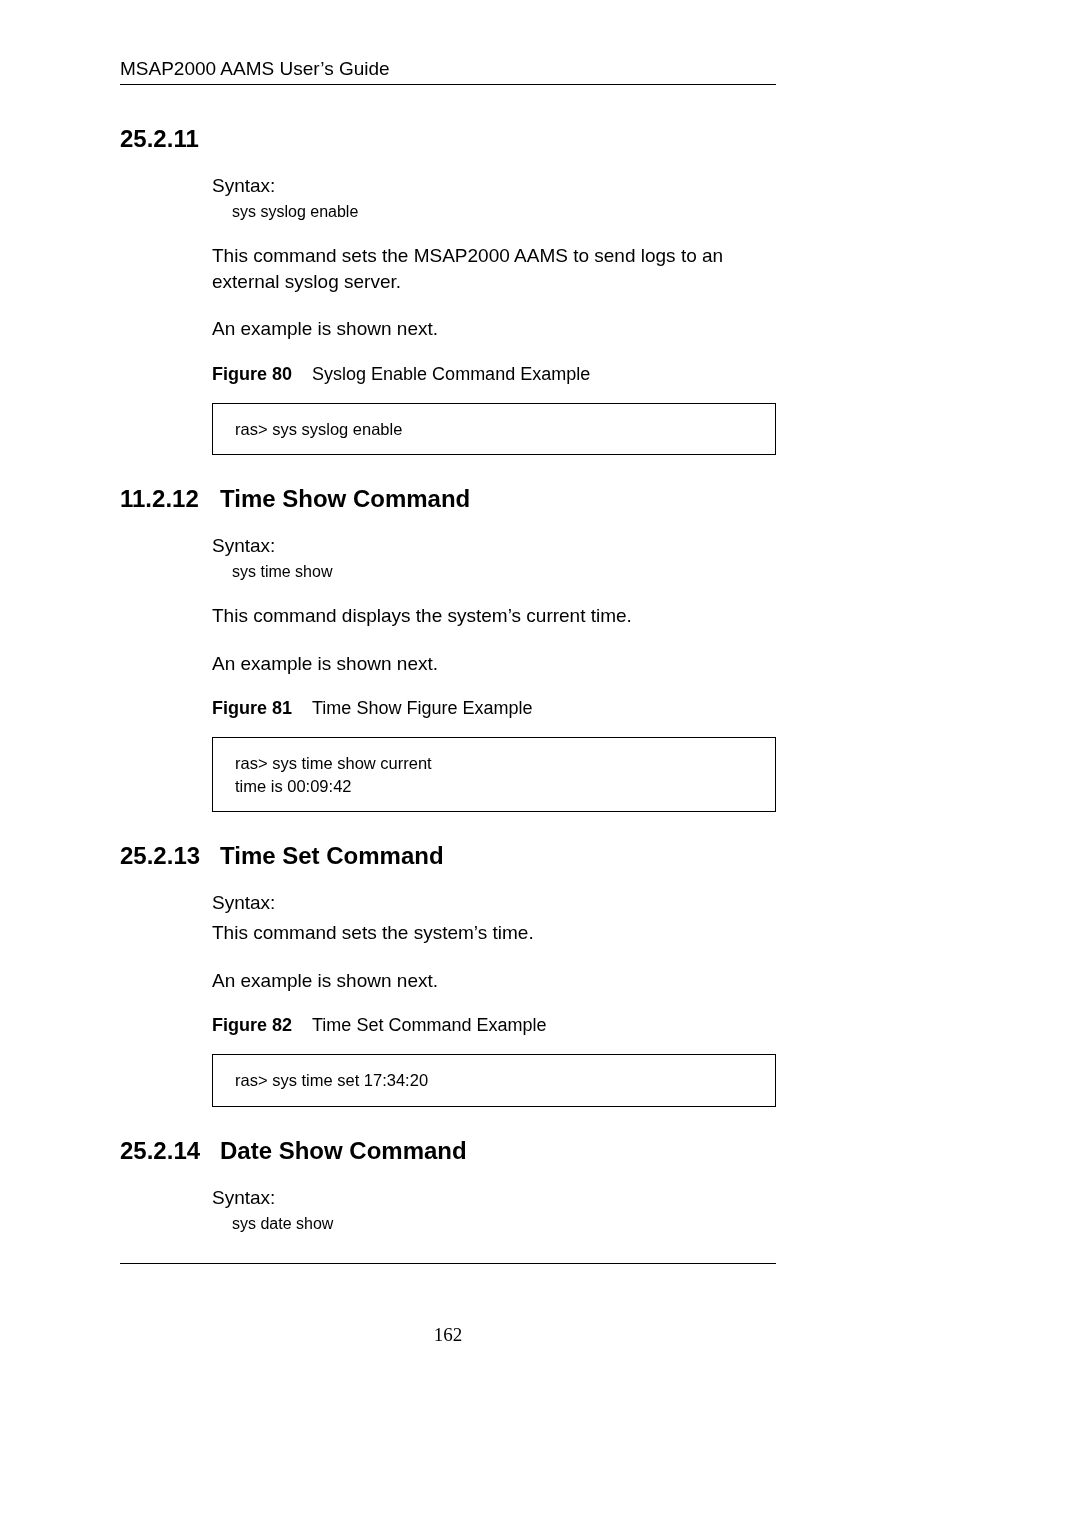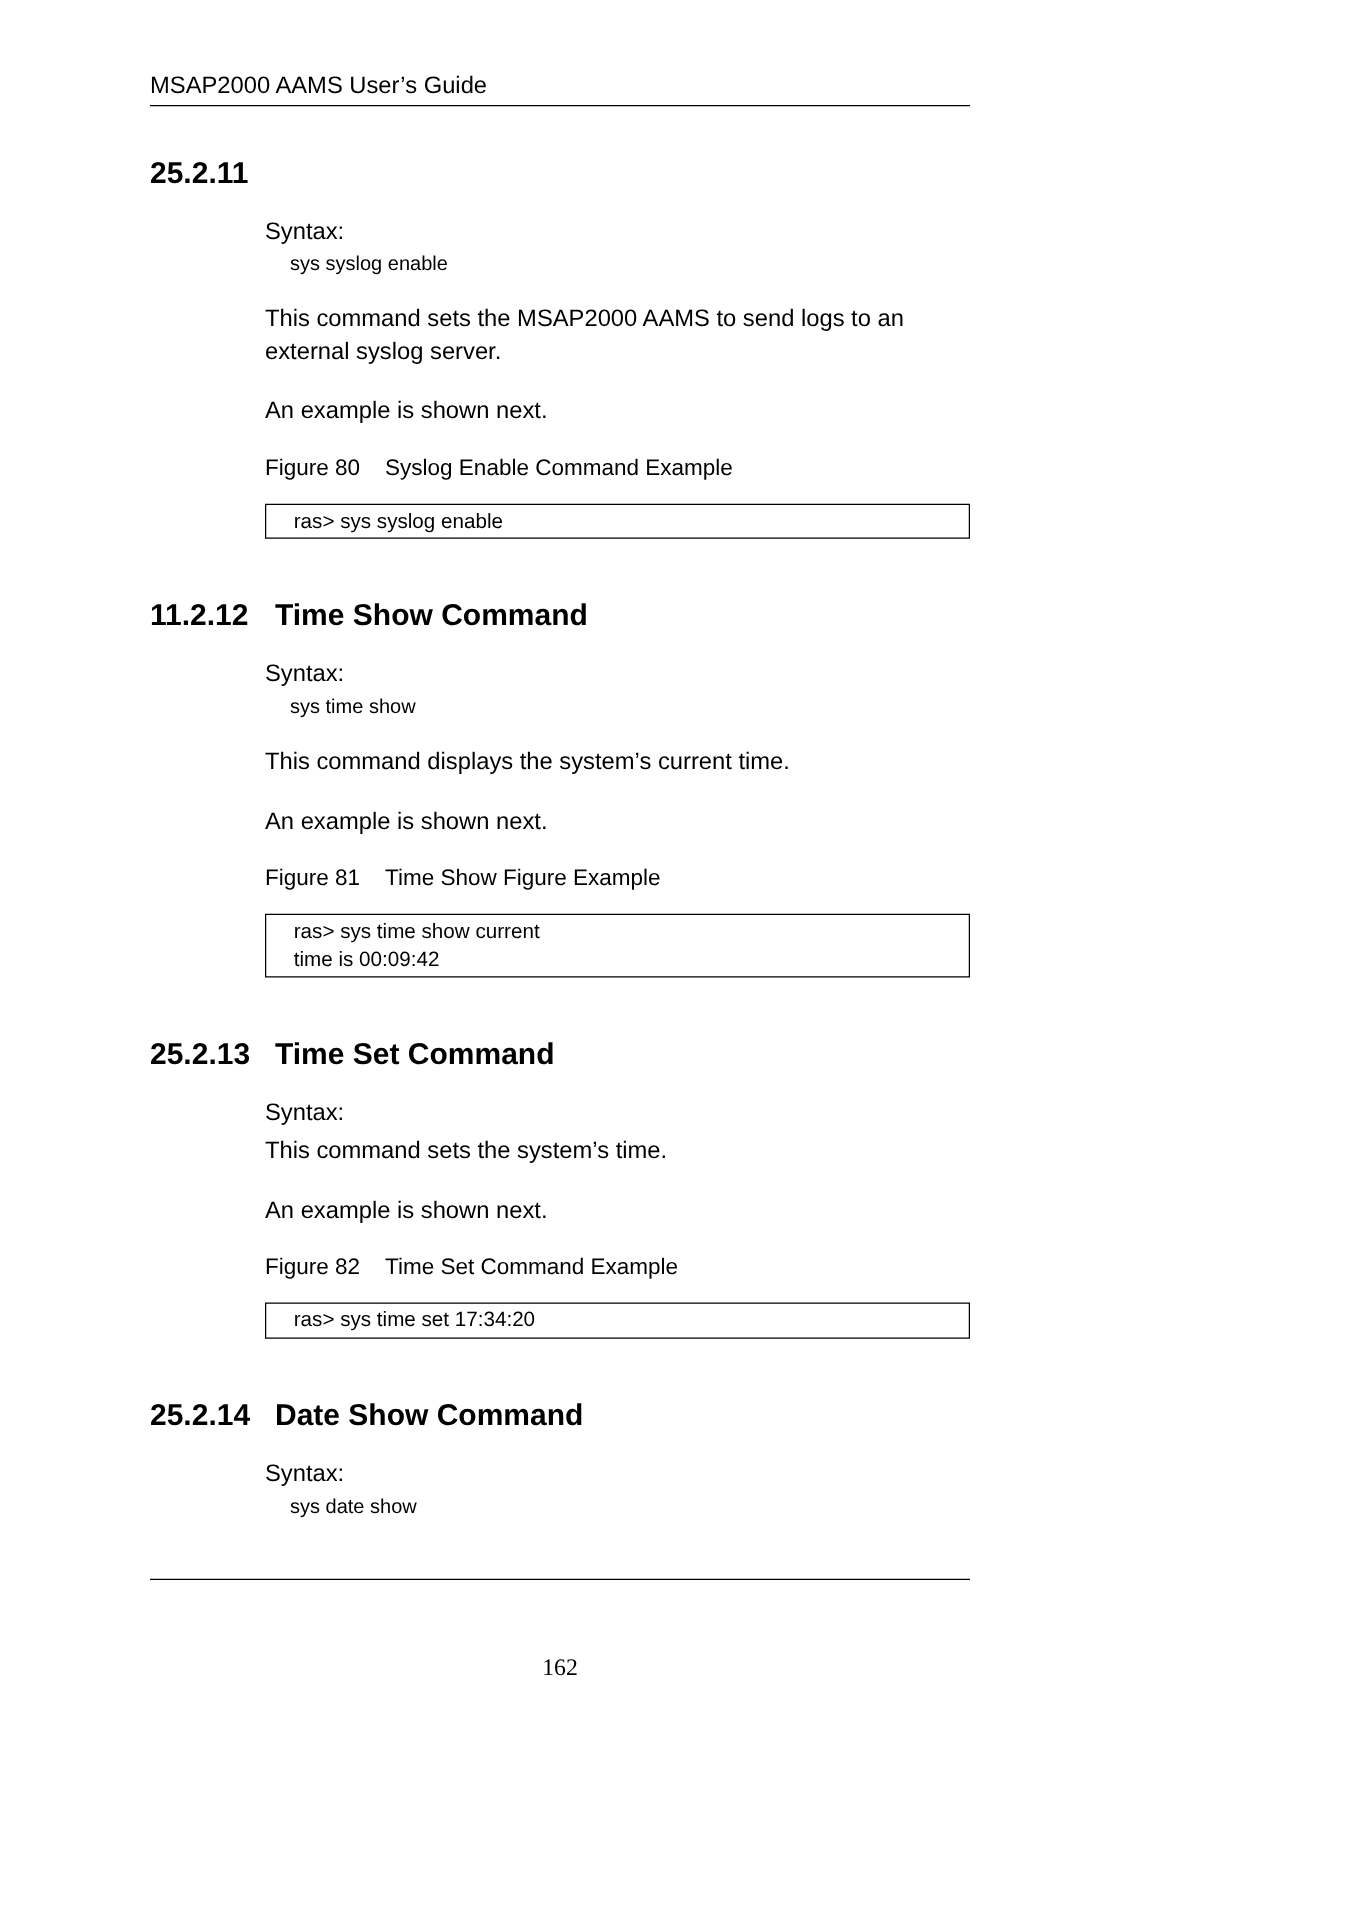--- a/index.html
+++ b/index.html
@@ -23,21 +23,21 @@
     border: none;
     border-top: 1.5px solid #000;
     margin: 0 0 40px 0;
   }
   hr.footer-rule {
     border: none;
     border-top: 1px solid #000;
     margin: 30px 0 60px 0;
   }
   .section {
-    margin-bottom: 48px;
+    margin-bottom: 30px;
   }
   .section-heading {
     display: flex;
     font-weight: bold;
     font-size: 24px;
     margin-bottom: 22px;
   }
   .section-num {
     width: 100px;
     flex: 0 0 100px;
@@ -57,24 +57,24 @@
   }
   .syntax-code {
     font-size: 16px;
     margin-left: 20px;
     margin-bottom: 22px;
   }
   .figure-line {
     font-size: 18px;
     margin-bottom: 18px;
   }
-  .figure-label { font-weight: normal; }
+  .figure-label { font-weight: bold; }
   .code-box {
     border: 1px solid #000;
-    padding: 2px 22px;
+    padding: 14px 22px;
     font-size: 16.5px;
     line-height: 1.35;
     margin-bottom: 30px;
   }
   .page-number {
     text-align: center;
     font-family: "Times New Roman", Times, serif;
     font-size: 19px;
   }
 </style>

